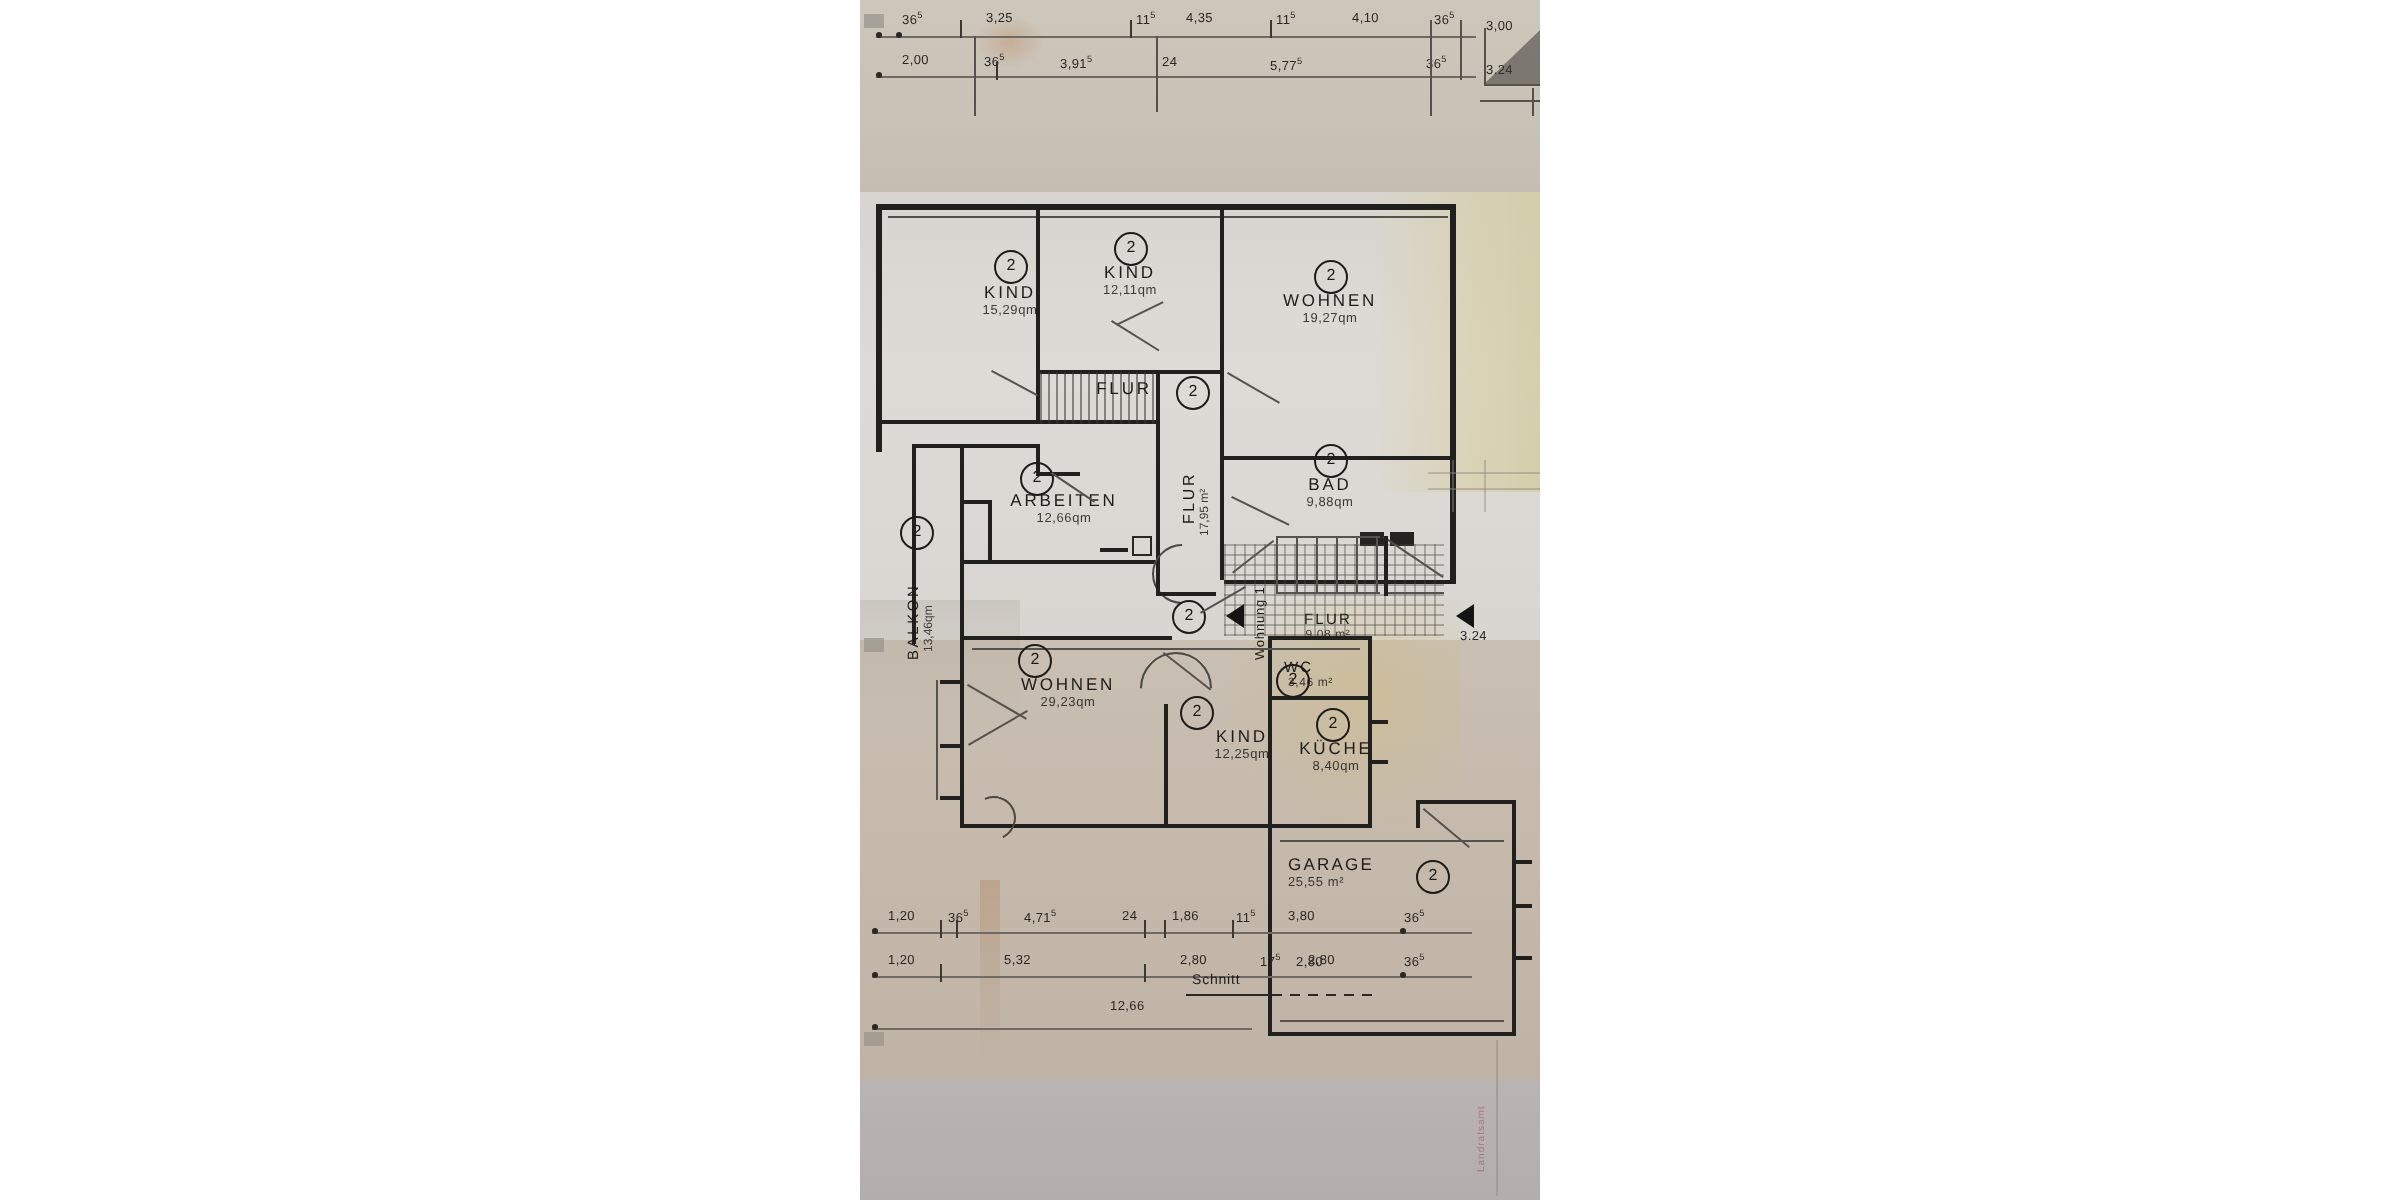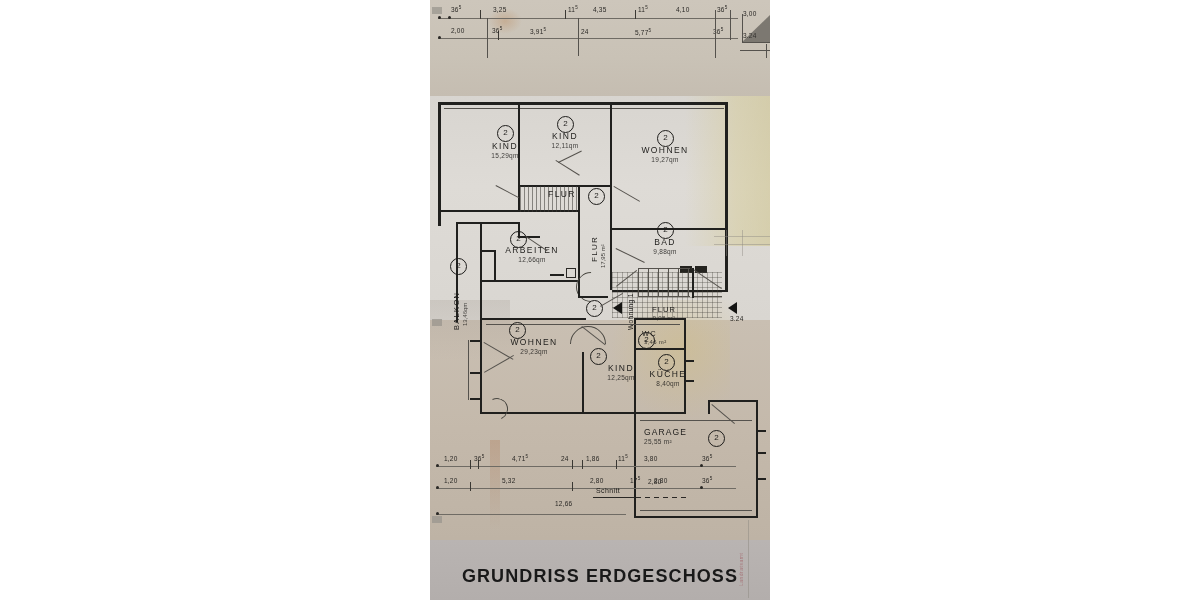--- a/index.html
+++ b/index.html
@@ -380,16 +380,15 @@
     <div class="dim" style="left:125px;top:500px;">12,66</div>
 
     <div class="schnitt" style="left:166px;top:487px;">Schnitt</div>
     <div class="schnitt-ul" style="left:163px;top:497px;width:42px;"></div>
     <div style="position:absolute;left:206px;top:497px;width:52px;height:1px;
                 background-image:repeating-linear-gradient(90deg,#2a2825 0 5px,rgba(0,0,0,0) 5px 9px);"></div>
 
     <div class="redstamp" style="left:308px;top:586px;">Landratsamt</div>
     <div class="faint" style="left:318px;top:520px;width:1px;height:78px;opacity:.5;"></div>
 
-    <div class="title">GRUNDRISS ERDGESCHOSS</div>
 
   </div>
 </div>
 
 </body></html>

